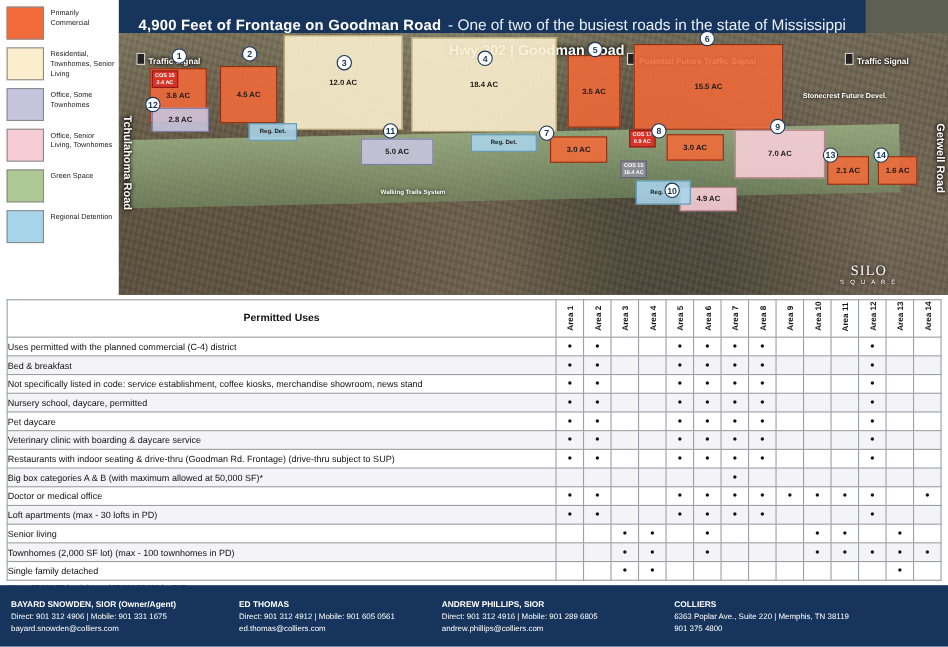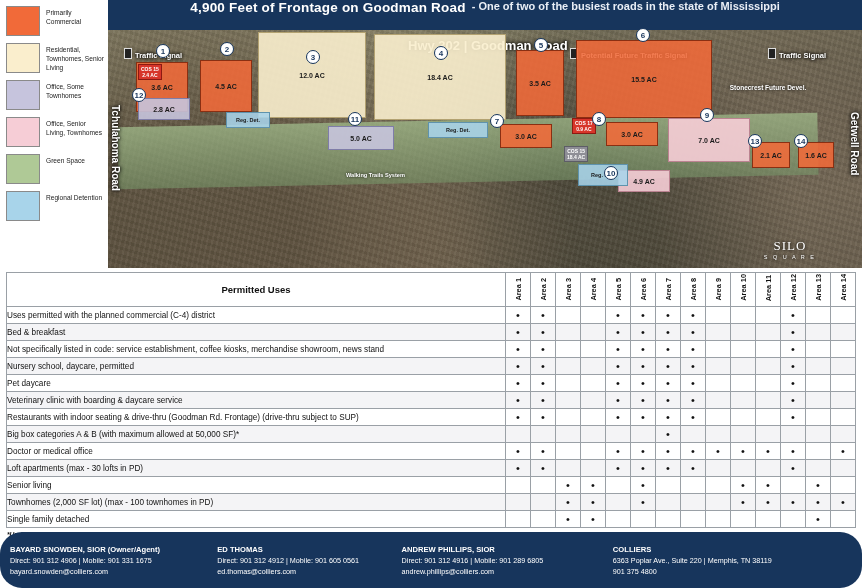--- a/index.html
+++ b/index.html
@@ -28,27 +28,27 @@
   .legend-label {
     font-size: 6.6px; line-height: 9px; margin-left: 6px; color: #222; padding-top: 2px;
   }
 
   .maparea {
     position: absolute; left: 108px; top: 0; width: 754px; height: 268px;
     background: #5d5f52;
     overflow: hidden;
   }
   .banner {
-    position: absolute; left: 0; top: 0; width: 754px; height: 30px;
+    position: absolute; left: 0; top: 0; width: 679px; height: 30px;
     background: #17355c; color: #fff;
-    display: flex; align-items: flex-start; justify-content: center;
+    display: flex; align-items: flex-end; justify-content: center;
     gap: 6px;
   }
   .banner .b1 { font-size: 13.5px; font-weight: bold; letter-spacing: .2px; }
-  .banner .b2 { font-size: 11px; font-weight: bold; color: #e9eef6; }
+  .banner .b2 { font-size: 14px; font-weight: normal; color: #e9eef6; }
 
   
   .aerial {
     position: absolute; left: 0; top: 30px; width: 754px; height: 238px;
     background:
       radial-gradient(circle at 12% 88%, rgba(90,78,60,.85) 0 14%, rgba(0,0,0,0) 40%),
       radial-gradient(circle at 35% 95%, rgba(120,104,82,.75) 0 12%, rgba(0,0,0,0) 38%),
       radial-gradient(circle at 62% 92%, rgba(70,66,52,.8) 0 16%, rgba(0,0,0,0) 44%),
       radial-gradient(circle at 88% 78%, rgba(118,104,86,.7) 0 18%, rgba(0,0,0,0) 46%),
       radial-gradient(circle at 20% 20%, rgba(150,140,110,.5) 0 20%, rgba(0,0,0,0) 55%),
@@ -140,21 +140,21 @@
   }
   tbody td.use { font-size: 8.2px; padding: 2px 0; height: 17px; background:#fff; }
   tbody td.dot { text-align:center; font-size: 11px; line-height: 11px; background:#fff; }
   tbody tr:nth-child(even) td { background:#f4f4f6; }
   .footnote { font-size: 6.6px; font-weight: bold; font-style: italic; margin-top: 3px; padding-left:1px;}
 
   
   .footer {
     position:absolute; left:0; bottom:0; width: 862px; height: 56px;
     background: #17355c; color:#fff;
-    display: flex; align-items: center; padding: 0 10px; border-radius: 22px;
+    display: flex; align-items: center; padding: 0 10px;
   }
   .fcol { font-size: 7.2px; line-height: 11px; padding-right: 12px; }
   .fcol .name { font-weight: bold; font-size: 7.6px; }
   .c1 { width: 208px; } .c2 { width: 185px; } .c3 { width: 212px; } .c4 { width: 240px; }
 </style>
 </head>
 <body>
 
 <div class="page">
 

